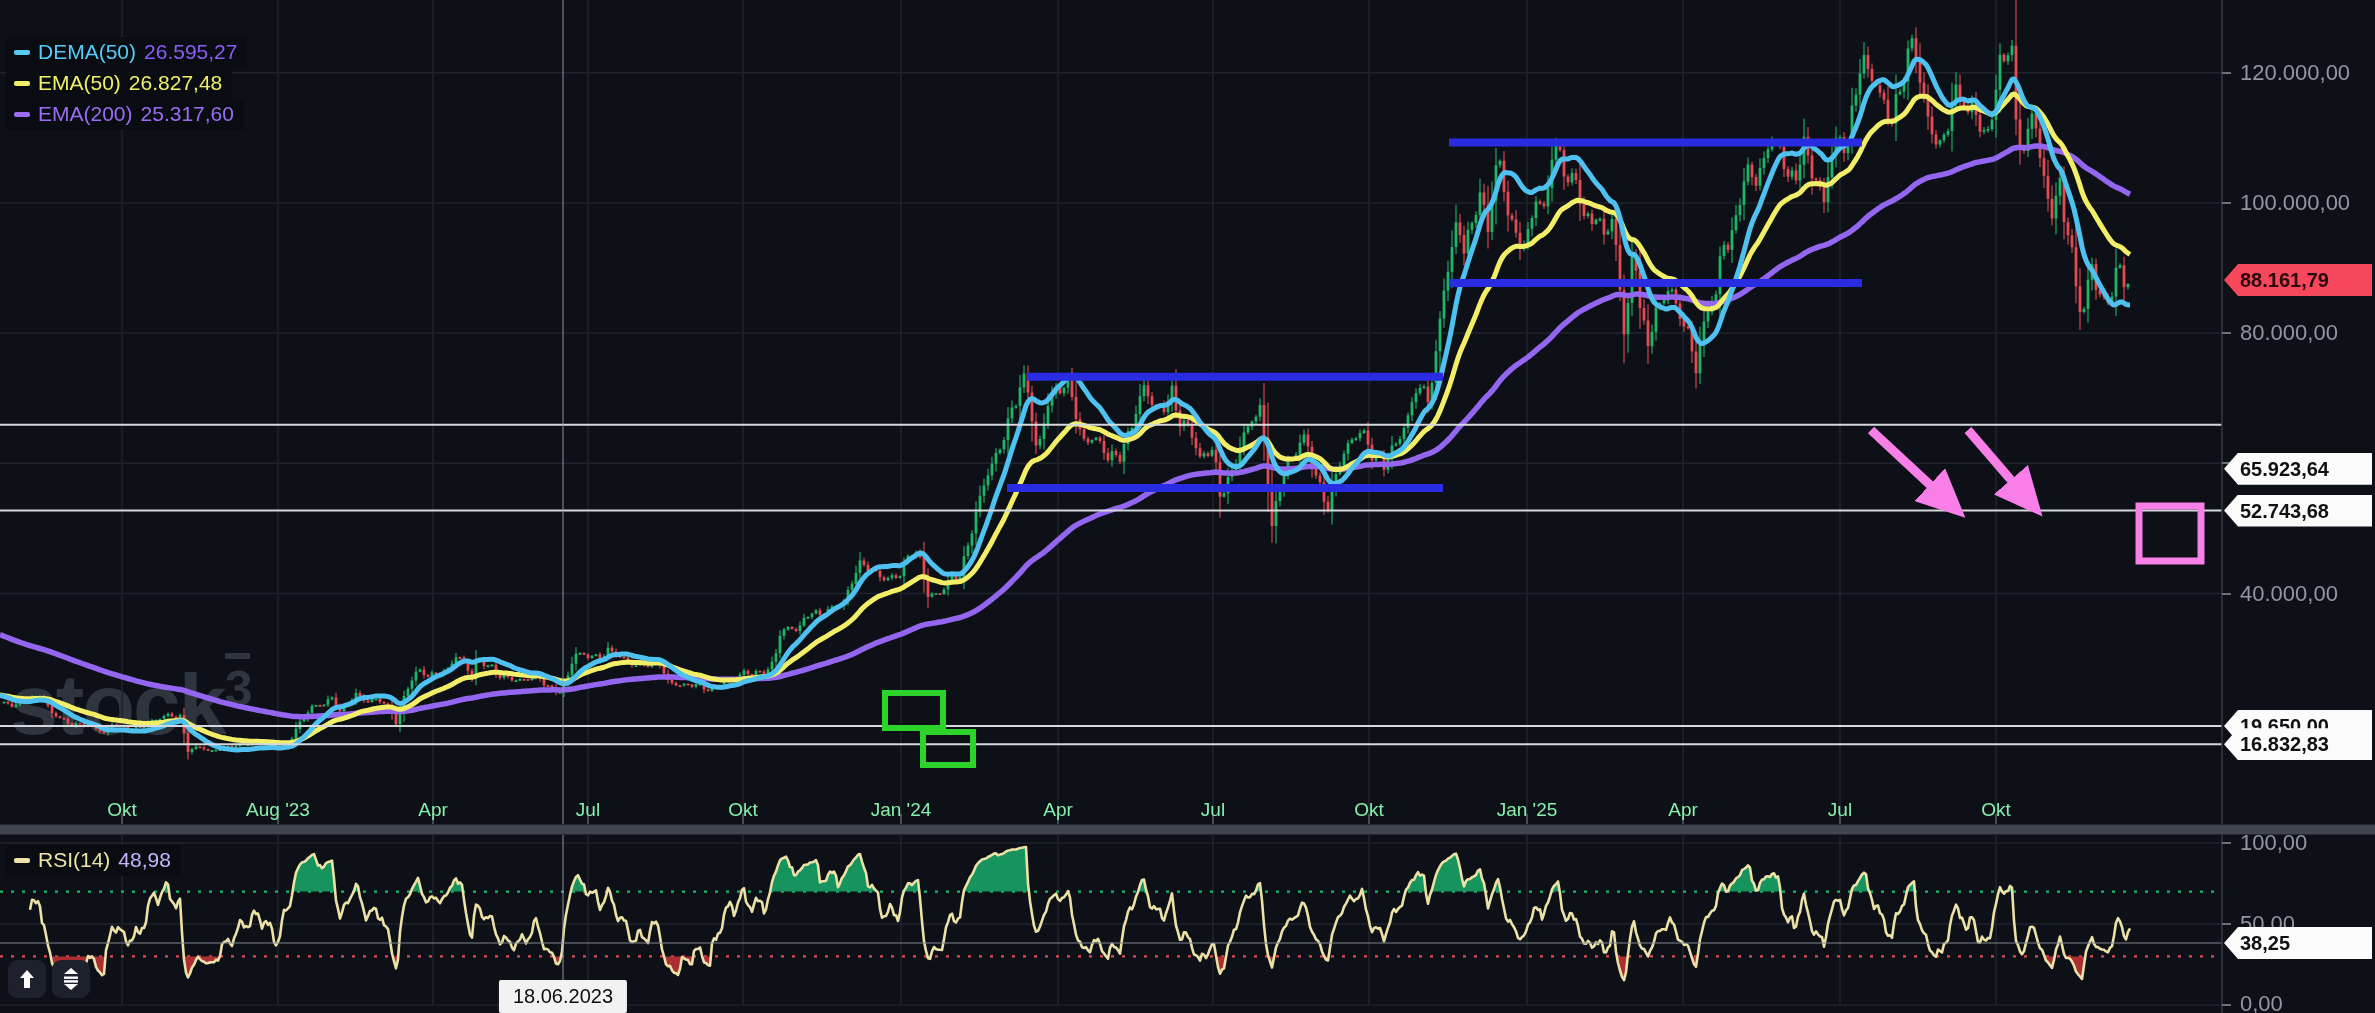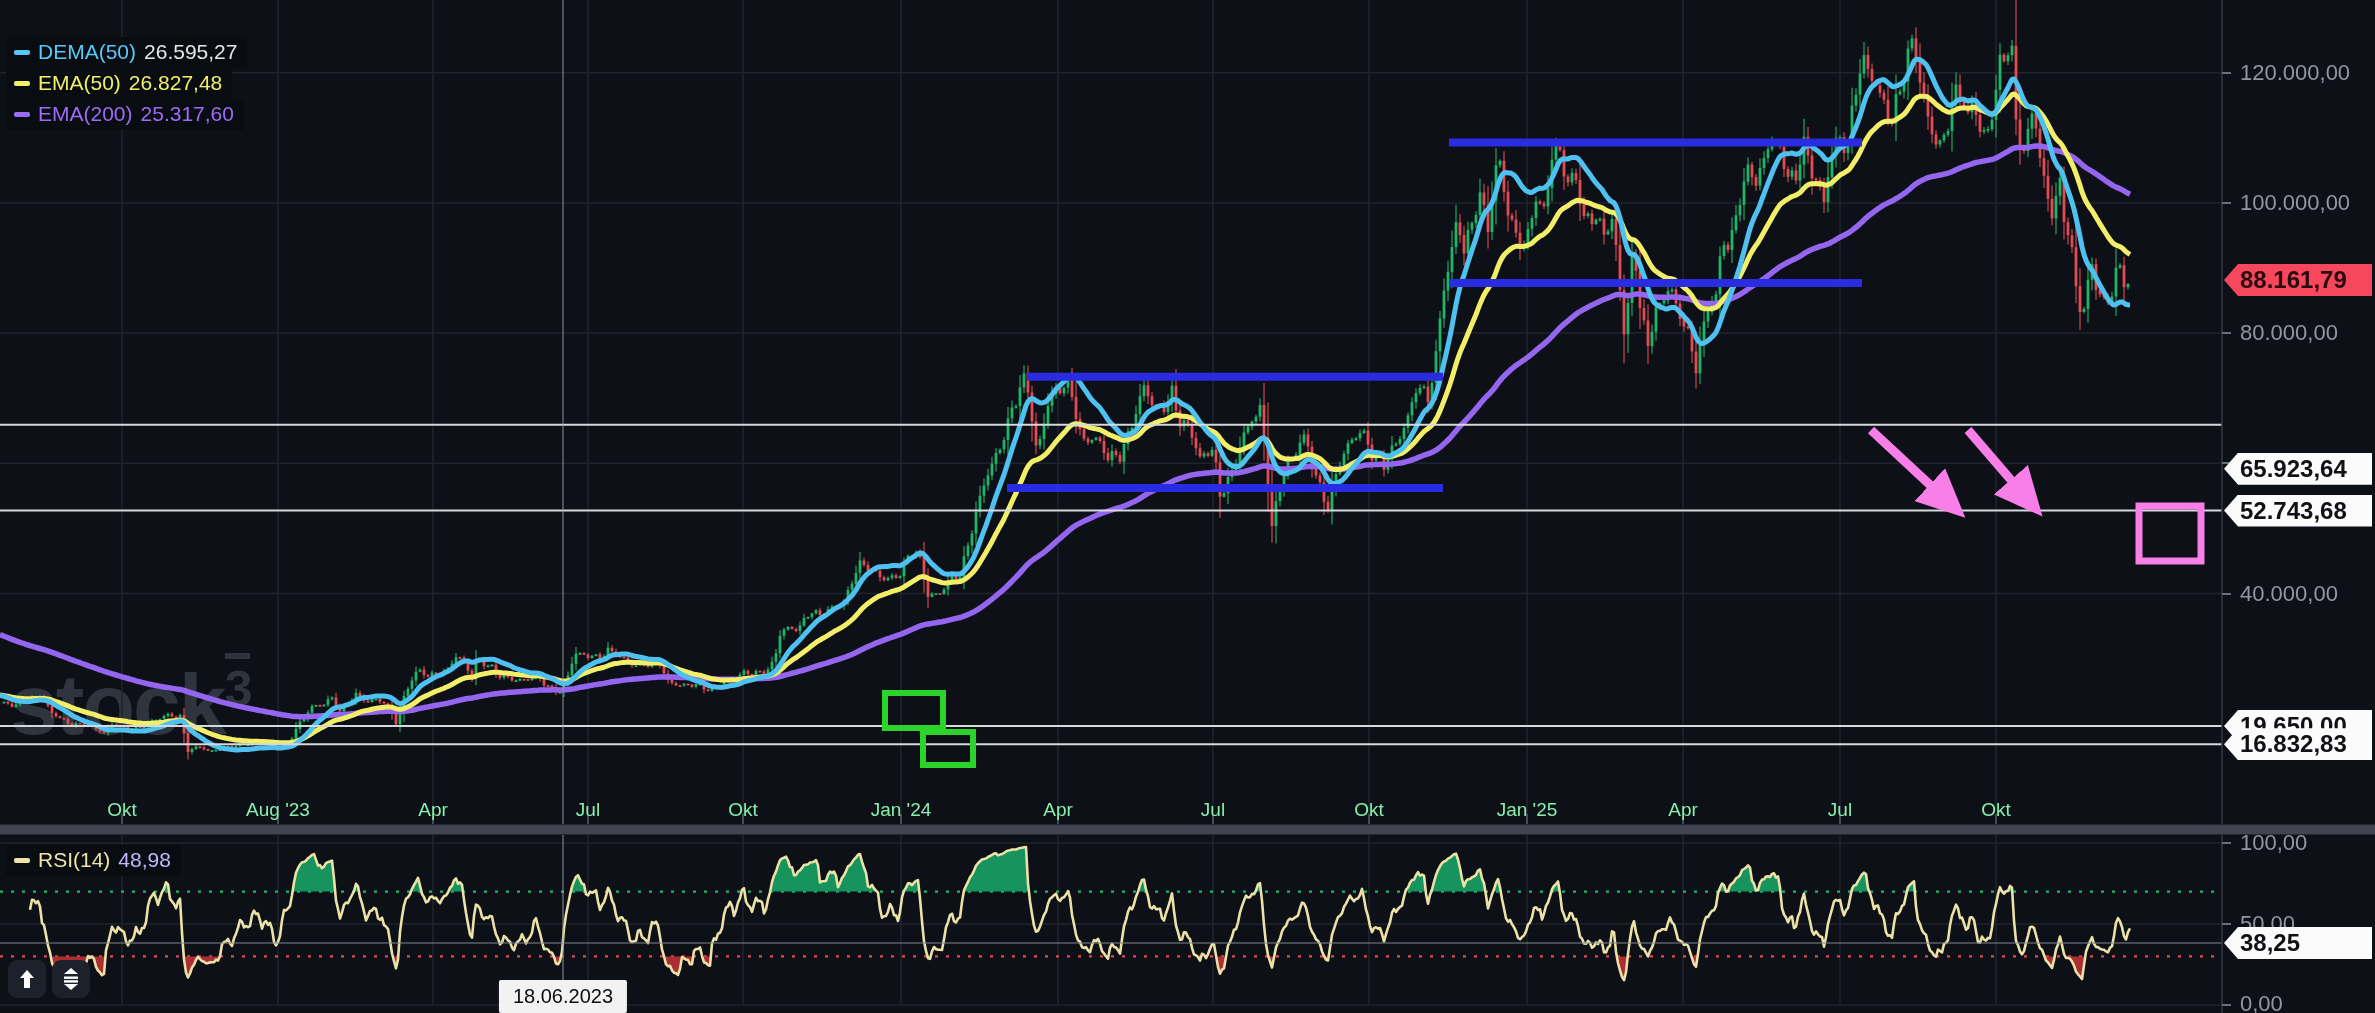--- a/index.html
+++ b/index.html
@@ -8,21 +8,21 @@
   #watermark{position:absolute;left:10px;top:655px;color:#363c46;font-weight:bold;
              font-size:86px;letter-spacing:-2px;opacity:.85;z-index:0;user-select:none;}
   #watermark sup{font-size:50px;vertical-align:28px;border-top:6px solid #363c46;padding-top:2px;}
   #cv{position:absolute;left:0;top:0;z-index:1;}
   .chip{position:absolute;background:rgba(9,11,16,.88);padding:3px 10px 4px 8px;z-index:5;
         display:flex;align-items:center;gap:8px;font-size:21px;white-space:pre;}
   .dash{display:inline-block;width:16px;height:5px;border-radius:2px;}
   .axis-label{position:absolute;left:2240px;color:#9196a1;font-size:22px;z-index:4;transform:translateY(-50%);}
   .time-label{position:absolute;top:799px;color:#86efac;font-size:19px;z-index:4;transform:translateX(-50%);}
   .badge{position:absolute;left:2224px;z-index:6;height:32px;line-height:32px;padding:0 12px 0 16px;
-         font-size:24px;font-weight:bold;transform:translateY(-50%);
+         font-size:20px;font-weight:bold;transform:translateY(-50%);
          clip-path:polygon(0 50%,14px 0,100% 0,100% 100%,14px 100%);min-width:120px;}
   .badge.white{background:#fbfbfc;color:#101114;}
   .badge.red{background:#f6475d;color:#2b0a0e;}
   #separator{position:absolute;left:0;top:824px;width:2375px;height:9px;background:#40454f;
              border-top:1px solid #23272f;border-bottom:1px solid #23272f;z-index:3;}
   .ctl-btn{position:absolute;width:38px;height:38px;background:#1d212b;border-radius:9px;z-index:7;
            display:flex;align-items:center;justify-content:center;cursor:pointer;}
   #date-label{position:absolute;top:980px;height:33px;line-height:33px;background:#f2f2f3;color:#0c0d10;
               font-size:20px;text-align:center;z-index:8;border-radius:2px;transform:translateX(-50%);padding:0 14px;}
   .tick-dash{position:absolute;left:2222px;width:9px;height:2px;background:#6b7079;z-index:4;}
@@ -157,21 +157,21 @@
       <polygon points="2065.2,956.4 2066.0,958.0 2068.0,957.9 2070.0,958.8 2072.0,961.6 2074.0,965.6 2076.0,971.6 2078.0,974.3 2080.0,976.5 2082.0,979.0 2084.0,965.1 2085.3,956.4" fill="#ab2e33"></polygon>
       <path d="M30 909.7 L32 899.8 L34 900.2 L36 903.2 L38 901.1 L40 906.5 L42 923.0 L44 925.2 L46 935.0 L48 945.5 L50 952.6 L52 963.1 L54 967.8 L56 968.4 L58 969.6 L60 970.9 L62 967.6 L64 970.4 L66 975.0 L68 976.8 L70 979.0 L72 979.8 L74 968.6 L76 962.1 L78 963.4 L80 962.5 L82 964.4 L84 968.2 L86 963.7 L88 956.0 L90 957.9 L92 956.4 L94 959.1 L96 966.9 L98 970.5 L100 972.4 L102 975.2 L104 974.0 L106 950.3 L108 943.2 L110 935.2 L112 926.8 L114 930.4 L116 932.5 L118 927.2 L120 929.2 L122 930.6 L124 932.1 L126 941.3 L128 945.3 L130 940.5 L132 940.5 L134 936.2 L136 927.1 L138 932.1 L140 933.7 L142 928.0 L144 928.0 L146 922.3 L148 905.9 L150 898.6 L152 895.7 L154 892.7 L156 898.2 L158 904.8 L160 897.8 L162 892.1 L164 888.6 L166 882.3 L168 884.3 L170 898.9 L172 901.5 L174 904.0 L176 908.3 L178 901.8 L180 898.6 L182 932.8 L184 959.4 L186 972.6 L188 977.4 L190 973.5 L192 967.4 L194 964.7 L196 959.9 L198 956.7 L200 959.1 L202 961.1 L204 961.7 L206 963.2 L208 963.1 L210 962.4 L212 962.3 L214 962.3 L216 959.7 L218 960.6 L220 956.0 L222 944.2 L224 942.1 L226 941.4 L228 939.0 L230 943.5 L232 945.9 L234 938.3 L236 933.7 L238 927.9 L240 920.0 L242 921.7 L244 927.4 L246 926.0 L248 927.2 L250 926.1 L252 914.9 L254 910.6 L256 914.1 L258 913.6 L260 920.3 L262 928.7 L264 922.8 L266 921.1 L268 924.9 L270 922.8 L272 928.8 L274 942.0 L276 945.4 L278 941.7 L280 936.0 L282 920.2 L284 909.9 L286 910.4 L288 908.3 L290 906.1 L292 895.3 L294 882.4 L296 872.7 L298 868.2 L300 864.5 L302 862.3 L304 861.9 L306 860.6 L308 858.2 L310 856.7 L312 854.9 L314 854.1 L316 859.6 L318 865.5 L320 865.1 L322 868.2 L324 866.5 L326 863.2 L328 862.0 L330 861.5 L332 860.6 L334 878.4 L336 900.6 L338 908.9 L340 918.6 L342 912.4 L344 904.8 L346 902.5 L348 903.2 L350 898.9 L352 895.0 L354 891.1 L356 883.8 L358 886.3 L360 897.4 L362 903.4 L364 911.5 L366 920.4 L368 915.9 L370 911.0 L372 910.4 L374 907.9 L376 909.0 L378 918.2 L380 919.8 L382 917.7 L384 925.1 L386 926.5 L388 929.1 L390 940.4 L392 953.2 L394 961.2 L396 968.3 L398 959.4 L400 931.9 L402 916.9 L404 905.6 L406 898.7 L408 897.2 L410 894.2 L412 888.8 L414 885.2 L416 881.6 L418 877.8 L420 885.5 L422 893.9 L424 897.2 L426 902.3 L428 901.4 L430 897.3 L432 896.3 L434 898.4 L436 897.7 L438 901.0 L440 903.2 L442 899.2 L444 896.3 L446 895.4 L448 892.6 L450 887.7 L452 885.8 L454 880.4 L456 878.4 L458 883.8 L460 882.4 L462 884.9 L464 899.8 L466 912.8 L468 923.9 L470 934.6 L472 937.6 L474 916.0 L476 904.5 L478 905.7 L480 908.7 L482 916.9 L484 919.2 L486 917.2 L488 918.1 L490 915.9 L492 916.5 L494 926.6 L496 934.3 L498 938.3 L500 944.3 L502 942.6 L504 936.0 L506 937.5 L508 940.4 L510 941.8 L512 947.6 L514 950.2 L516 943.7 L518 941.4 L520 939.6 L522 934.3 L524 938.5 L526 943.5 L528 939.3 L530 937.0 L532 932.8 L534 920.9 L536 918.2 L538 926.7 L540 933.2 L542 941.8 L544 949.2 L546 948.8 L548 949.6 L550 952.3 L552 952.7 L554 956.9 L556 963.6 L558 964.3 L560 961.1 L562 951.8 L564 928.4 L566 914.7 L568 904.8 L570 894.9 L572 886.6 L574 881.2 L576 876.9 L578 875.2 L580 879.6 L582 883.6 L584 884.5 L586 894.2 L588 895.3 L590 891.7 L592 892.7 L594 891.8 L596 890.3 L598 901.6 L600 909.9 L602 905.0 L604 902.2 L606 896.2 L608 887.7 L610 891.9 L612 900.6 L614 904.7 L616 914.9 L618 921.2 L620 917.8 L622 917.3 L624 920.5 L626 920.8 L628 930.2 L630 940.5 L632 941.9 L634 941.2 L636 940.8 L638 931.0 L640 929.9 L642 937.1 L644 938.3 L646 940.3 L648 943.1 L650 931.1 L652 922.0 L654 923.4 L656 921.7 L658 925.6 L660 936.7 L662 949.3 L664 956.3 L666 964.4 L668 966.2 L670 965.9 L672 970.3 L674 972.7 L676 973.3 L678 974.9 L680 968.9 L682 957.1 L684 958.3 L686 959.6 L688 960.0 L690 964.1 L692 964.3 L694 950.9 L696 949.0 L698 949.0 L700 947.4 L702 955.8 L704 962.4 L706 963.0 L708 965.1 L710 965.7 L712 943.5 L714 938.4 L716 939.8 L718 933.7 L720 932.8 L722 928.2 L724 914.7 L726 907.6 L728 906.4 L730 901.9 L732 906.1 L734 915.9 L736 910.5 L738 902.5 L740 898.1 L742 889.9 L744 888.1 L746 901.6 L748 905.2 L750 907.1 L752 911.8 L754 904.4 L756 897.8 L758 901.1 L760 900.8 L762 902.3 L764 913.4 L766 909.2 L768 899.3 L770 892.3 L772 882.2 L774 875.7 L776 871.6 L778 865.4 L780 860.2 L782 858.5 L784 857.8 L786 856.6 L788 860.5 L790 867.0 L792 867.3 L794 875.3 L796 875.2 L798 871.6 L800 870.3 L802 867.9 L804 865.1 L806 864.7 L808 864.4 L810 862.5 L812 862.2 L814 861.8 L816 860.1 L818 865.3 L820 882.5 L822 881.3 L824 881.2 L826 880.9 L828 874.8 L830 871.6 L832 872.9 L834 871.6 L836 875.7 L838 887.3 L840 883.1 L842 877.8 L844 875.4 L846 871.1 L848 866.3 L850 865.2 L852 862.4 L854 859.4 L856 857.5 L858 854.8 L860 854.0 L862 861.6 L864 867.8 L866 873.0 L868 886.3 L870 887.3 L872 884.8 L874 888.3 L876 890.6 L878 892.7 L880 908.8 L882 917.7 L884 916.3 L886 916.0 L888 911.7 L890 904.0 L892 907.6 L894 915.1 L896 915.3 L898 921.0 L900 912.2 L902 897.4 L904 890.7 L906 887.6 L908 883.4 L910 883.3 L912 885.2 L914 882.8 L916 880.9 L918 880.1 L920 898.5 L922 921.4 L924 941.3 L926 950.9 L928 958.2 L930 958.8 L932 951.4 L934 947.0 L936 949.0 L938 949.7 L940 949.7 L942 949.9 L944 939.3 L946 927.3 L948 922.1 L950 915.1 L952 913.7 L954 921.1 L956 922.5 L958 918.7 L960 917.5 L962 901.9 L964 890.3 L966 886.0 L968 881.9 L970 877.3 L972 874.7 L974 870.6 L976 865.7 L978 863.2 L980 861.3 L982 859.5 L984 859.0 L986 858.5 L988 857.0 L990 856.0 L992 854.9 L994 853.6 L996 853.4 L998 855.4 L1000 854.6 L1002 854.0 L1004 853.1 L1006 851.5 L1008 850.6 L1010 850.2 L1012 849.6 L1014 849.5 L1016 849.5 L1018 848.7 L1020 848.0 L1022 847.7 L1024 847.2 L1026 847.0 L1028 883.3 L1030 901.2 L1032 914.0 L1034 925.7 L1036 931.7 L1038 930.9 L1040 926.5 L1042 920.7 L1044 915.0 L1046 911.7 L1048 903.7 L1050 898.8 L1052 897.4 L1054 895.2 L1056 893.7 L1058 899.1 L1060 900.9 L1062 898.0 L1064 897.3 L1066 894.6 L1068 891.2 L1070 897.7 L1072 914.7 L1074 924.3 L1076 934.6 L1078 940.4 L1080 941.7 L1082 947.1 L1084 948.0 L1086 947.1 L1088 950.3 L1090 952.3 L1092 944.9 L1094 940.2 L1096 941.2 L1098 938.8 L1100 943.8 L1102 951.1 L1104 953.4 L1106 956.2 L1108 958.7 L1110 947.8 L1112 943.8 L1114 946.9 L1116 947.5 L1118 950.1 L1120 953.7 L1122 939.3 L1124 926.2 L1126 920.1 L1128 911.8 L1130 907.4 L1132 909.4 L1134 904.2 L1136 896.7 L1138 892.1 L1140 885.0 L1142 879.9 L1144 879.5 L1146 889.7 L1148 896.4 L1150 907.0 L1152 908.6 L1154 906.2 L1156 909.1 L1158 909.1 L1160 908.7 L1162 918.1 L1164 920.5 L1166 913.2 L1168 907.5 L1170 900.8 L1172 893.4 L1174 911.0 L1176 925.5 L1178 932.1 L1180 939.8 L1182 939.4 L1184 932.2 L1186 932.6 L1188 937.1 L1190 939.1 L1192 947.8 L1194 954.5 L1196 955.2 L1198 957.1 L1200 960.6 L1202 953.8 L1204 954.6 L1206 958.1 L1208 954.3 L1210 948.7 L1212 944.3 L1214 944.3 L1216 955.5 L1218 967.1 L1220 973.7 L1222 969.6 L1224 968.3 L1226 956.9 L1228 945.5 L1230 941.8 L1232 936.7 L1234 929.7 L1236 929.2 L1238 922.5 L1240 912.3 L1242 906.1 L1244 900.6 L1246 895.7 L1248 897.4 L1250 897.1 L1252 893.8 L1254 894.3 L1256 890.5 L1258 884.3 L1260 883.1 L1262 900.9 L1264 925.0 L1266 943.9 L1268 955.1 L1270 961.4 L1272 967.5 L1274 957.6 L1276 947.6 L1278 942.6 L1280 938.9 L1282 931.4 L1284 927.7 L1286 925.9 L1288 920.6 L1290 918.6 L1292 919.7 L1294 918.2 L1296 916.9 L1298 915.5 L1300 908.3 L1302 902.7 L1304 903.5 L1306 907.6 L1308 916.1 L1310 927.1 L1312 931.7 L1314 934.9 L1316 939.4 L1318 940.8 L1320 944.2 L1322 951.4 L1324 956.0 L1326 959.5 L1328 960.5 L1330 947.6 L1332 934.7 L1334 928.8 L1336 922.6 L1338 917.1 L1340 915.7 L1342 913.1 L1344 906.8 L1346 903.6 L1348 899.5 L1350 895.7 L1352 898.7 L1354 901.2 L1356 899.0 L1358 898.4 L1360 895.0 L1362 888.9 L1364 898.3 L1366 909.7 L1368 916.2 L1370 926.1 L1372 932.1 L1374 928.1 L1376 927.3 L1378 928.8 L1380 928.0 L1382 934.1 L1384 941.5 L1386 934.1 L1388 927.7 L1390 922.3 L1392 912.7 L1394 909.0 L1396 912.0 L1398 909.0 L1400 907.0 L1402 905.6 L1404 896.7 L1406 889.7 L1408 887.5 L1410 882.7 L1412 880.0 L1414 879.7 L1416 875.3 L1418 872.2 L1420 875.6 L1422 874.6 L1424 875.7 L1426 893.7 L1428 903.8 L1430 894.9 L1432 889.5 L1434 881.8 L1436 875.0 L1438 870.1 L1440 866.3 L1442 863.1 L1444 861.4 L1446 860.7 L1448 858.7 L1450 857.7 L1452 855.9 L1454 854.3 L1456 853.7 L1458 859.5 L1460 868.0 L1462 878.8 L1464 886.4 L1466 881.0 L1468 879.2 L1470 879.0 L1472 877.3 L1474 876.4 L1476 874.9 L1478 870.5 L1480 869.3 L1482 878.5 L1484 883.2 L1486 895.3 L1488 908.5 L1490 901.2 L1492 894.3 L1494 889.3 L1496 882.8 L1498 879.1 L1500 887.2 L1502 899.0 L1504 908.6 L1506 918.3 L1508 921.7 L1510 919.9 L1512 924.1 L1514 927.2 L1516 931.4 L1518 937.9 L1520 939.3 L1522 937.1 L1524 935.5 L1526 931.4 L1528 924.6 L1530 922.4 L1532 917.2 L1534 907.9 L1536 907.3 L1538 909.9 L1540 909.3 L1542 919.6 L1544 913.5 L1546 905.8 L1548 902.5 L1550 896.4 L1552 889.3 L1554 886.0 L1556 884.1 L1558 881.5 L1560 893.5 L1562 909.9 L1564 914.8 L1566 920.8 L1568 919.1 L1570 913.1 L1572 913.6 L1574 919.6 L1576 919.1 L1578 926.2 L1580 936.6 L1582 938.7 L1584 943.5 L1586 943.8 L1588 940.9 L1590 942.9 L1592 947.7 L1594 946.3 L1596 942.4 L1598 944.0 L1600 940.4 L1602 942.6 L1604 952.2 L1606 952.5 L1608 947.4 L1610 945.7 L1612 931.4 L1614 932.2 L1616 951.7 L1618 963.0 L1620 970.5 L1622 976.9 L1624 980.2 L1626 972.3 L1628 953.9 L1630 938.8 L1632 926.8 L1634 921.3 L1636 932.3 L1638 938.6 L1640 945.3 L1642 948.6 L1644 949.0 L1646 952.6 L1648 956.5 L1650 950.9 L1652 947.5 L1654 941.6 L1656 933.3 L1658 931.0 L1660 931.0 L1662 929.3 L1664 929.3 L1666 929.8 L1668 923.0 L1670 917.4 L1672 922.5 L1674 924.4 L1676 931.7 L1678 939.6 L1680 940.7 L1682 941.8 L1684 944.9 L1686 944.3 L1688 945.7 L1690 951.9 L1692 958.2 L1694 964.2 L1696 966.8 L1698 953.5 L1700 939.3 L1702 931.3 L1704 922.8 L1706 917.1 L1708 917.0 L1710 913.4 L1712 910.7 L1714 910.2 L1716 905.9 L1718 893.2 L1720 888.0 L1722 883.6 L1724 885.2 L1726 891.7 L1728 891.1 L1730 885.5 L1732 883.4 L1734 881.7 L1736 878.3 L1738 877.2 L1740 875.1 L1742 870.2 L1744 869.0 L1746 867.6 L1748 865.3 L1750 867.7 L1752 880.7 L1754 883.8 L1756 890.6 L1758 890.1 L1760 882.9 L1762 879.6 L1764 879.3 L1766 876.6 L1768 876.3 L1770 877.0 L1772 874.0 L1774 873.3 L1776 877.6 L1778 876.4 L1780 887.5 L1782 908.1 L1784 914.5 L1786 917.4 L1788 922.2 L1790 917.7 L1792 916.4 L1794 928.0 L1796 926.6 L1798 916.5 L1800 912.1 L1802 899.9 L1804 893.7 L1806 904.8 L1808 912.7 L1810 921.3 L1812 931.1 L1814 934.7 L1816 931.3 L1818 934.3 L1820 936.4 L1822 937.0 L1824 946.7 L1826 937.0 L1828 923.8 L1830 916.1 L1832 909.1 L1834 901.5 L1836 899.8 L1838 900.8 L1840 899.9 L1842 909.0 L1844 915.3 L1846 910.4 L1848 908.0 L1850 898.6 L1852 888.9 L1854 885.4 L1856 884.9 L1858 881.1 L1860 877.8 L1862 874.5 L1864 872.7 L1866 874.1 L1868 888.2 L1870 893.2 L1872 900.0 L1874 909.0 L1876 906.0 L1878 905.5 L1880 913.2 L1882 914.5 L1884 919.6 L1886 932.2 L1888 935.8 L1890 935.3 L1892 937.8 L1894 923.6 L1896 913.3 L1898 913.9 L1900 911.4 L1902 906.1 L1904 904.4 L1906 895.5 L1908 887.1 L1910 884.9 L1912 883.0 L1914 881.3 L1916 906.8 L1918 920.2 L1920 924.1 L1922 930.2 L1924 933.2 L1926 934.7 L1928 944.1 L1930 950.6 L1932 952.3 L1934 955.4 L1936 956.7 L1938 949.6 L1940 951.0 L1942 952.4 L1944 944.0 L1946 942.8 L1948 940.2 L1950 925.3 L1952 915.6 L1954 910.5 L1956 904.7 L1958 908.3 L1960 918.1 L1962 917.6 L1964 923.3 L1966 929.7 L1968 928.1 L1970 917.6 L1972 917.2 L1974 920.2 L1976 931.3 L1978 941.9 L1980 942.5 L1982 936.6 L1984 939.6 L1986 940.5 L1988 937.9 L1990 938.3 L1992 927.5 L1994 912.2 L1996 903.9 L1998 894.2 L2000 887.2 L2002 891.6 L2004 893.7 L2006 891.2 L2008 890.9 L2010 885.9 L2012 887.7 L2014 920.6 L2016 940.9 L2018 945.2 L2020 951.4 L2022 954.3 L2024 951.1 L2026 942.9 L2028 935.8 L2030 927.3 L2032 926.7 L2034 927.9 L2036 935.0 L2038 942.5 L2040 948.3 L2042 949.8 L2044 955.0 L2046 960.5 L2048 962.4 L2050 965.3 L2052 967.9 L2054 959.9 L2056 949.4 L2058 944.4 L2060 936.6 L2062 945.1 L2064 954.0 L2066 958.0 L2068 957.9 L2070 958.8 L2072 961.6 L2074 965.6 L2076 971.6 L2078 974.3 L2080 976.5 L2082 979.0 L2084 965.1 L2086 951.7 L2088 946.3 L2090 941.5 L2092 937.2 L2094 943.8 L2096 946.9 L2098 947.1 L2100 948.7 L2102 949.4 L2104 949.8 L2106 951.4 L2108 952.3 L2110 947.8 L2112 946.2 L2114 935.7 L2116 922.7 L2118 918.2 L2120 921.4 L2122 927.2 L2124 936.1 L2126 939.5 L2128 932.1 L2130 928.4" stroke="#ece1a6" stroke-width="2.6" fill="none" stroke-linejoin="round"></path>
       <line x1="0" y1="943.0" x2="2222" y2="943.0" stroke="#80858f" stroke-width="1.2"></line>
       <line x1="2222" y1="0" x2="2222" y2="1013" stroke="#343945" stroke-width="1.5"></line>
       <line x1="563" y1="0" x2="563" y2="980" stroke="#9aa0ab" stroke-width="1.4" opacity="0.65"></line>
     </svg>
 
   <div class="chip" style="left:6px;top:37px;">
     <span class="dash" style="background:#56c9f7;"></span>
     <span style="color:#56c9f7;">DEMA(50)</span>
-    <span style="color:#e5e5e5;text-align:right;">26.595,27</span>
+    <span style="color:#8b5cf6;text-align:right;">26.595,27</span>
   </div>
   <div class="chip" style="left:6px;top:68px;">
     <span class="dash" style="background:#f0ef69;"></span>
     <span style="color:#f0ef69;">EMA(50)</span>
     <span style="color:#f0ef69;">26.827,48</span>
   </div>
   <div class="chip" style="left:6px;top:99px;">
     <span class="dash" style="background:#9b6cf5;"></span>
     <span style="color:#9b6cf5;">EMA(200)</span>
     <span style="color:#9b6cf5;">25.317,60</span>

